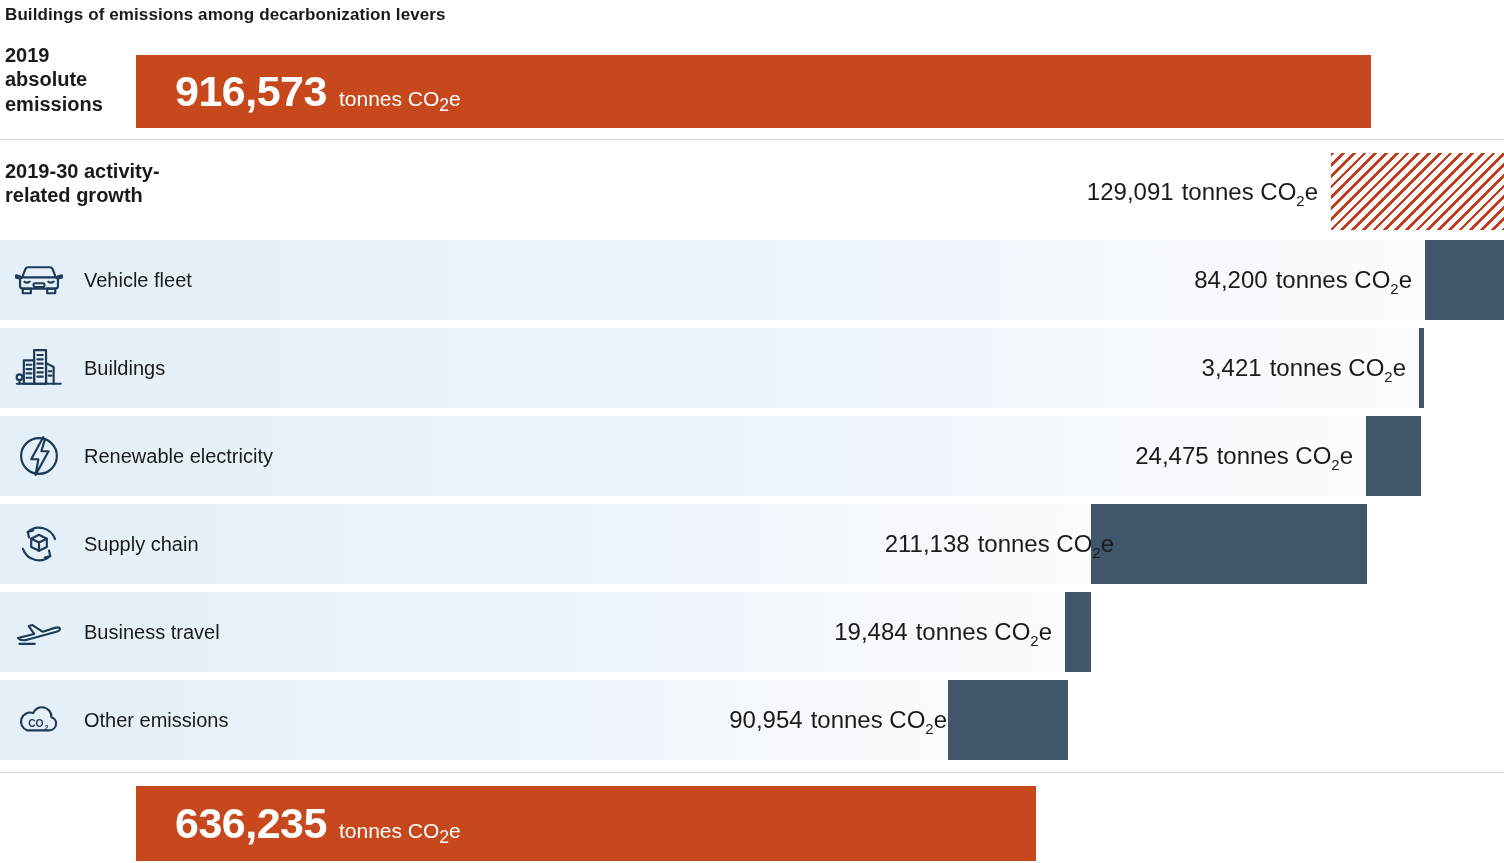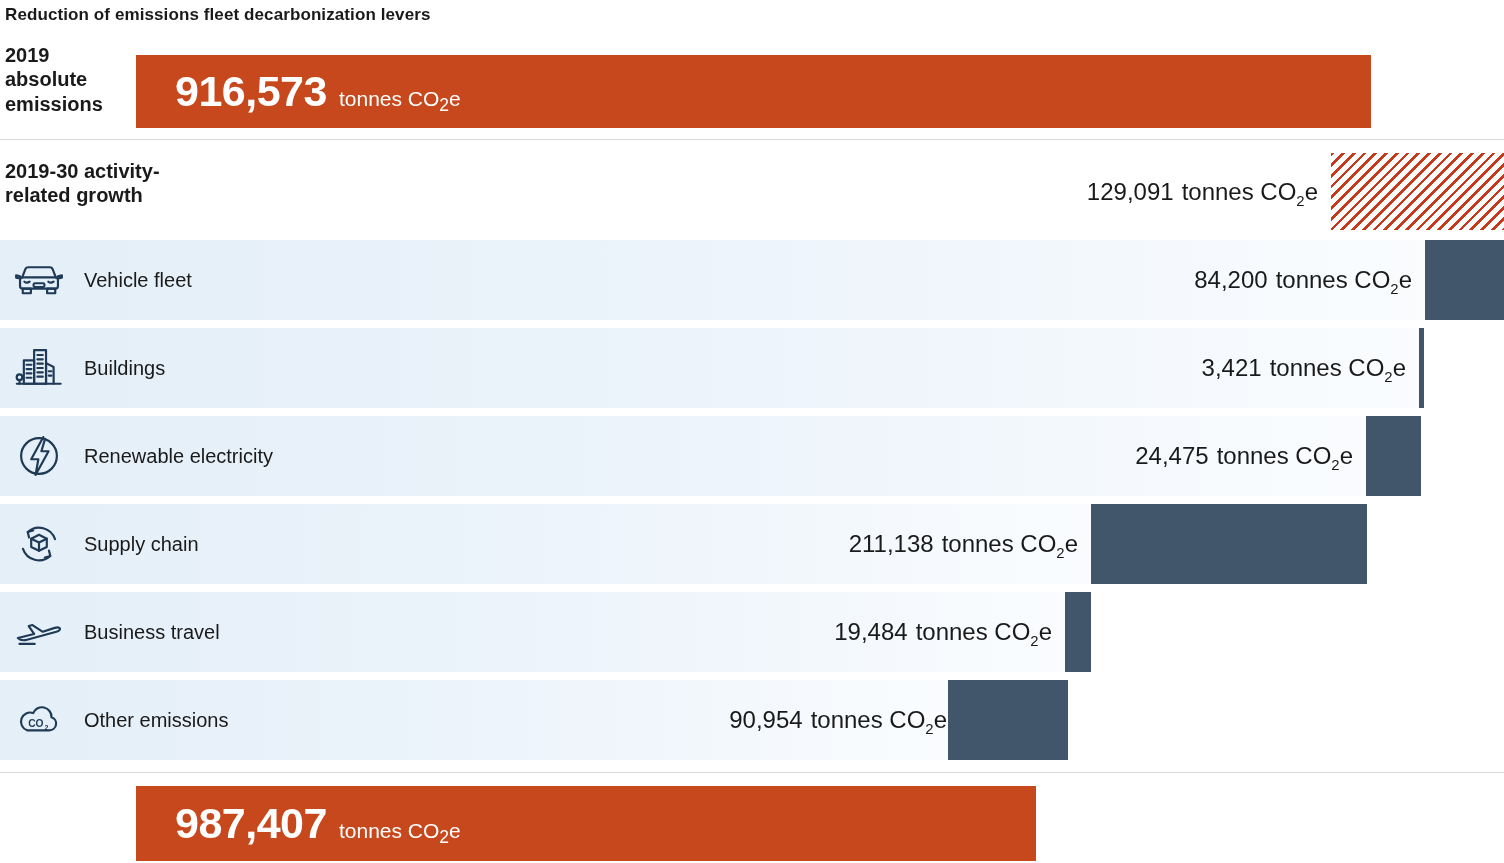--- a/index.html
+++ b/index.html
@@ -23,21 +23,21 @@
   .lever-label{position:absolute;left:84px;top:0;height:80px;line-height:80px;font-size:20px;white-space:nowrap;}
   .lever-value{position:absolute;left:0;top:0;height:80px;line-height:80px;text-align:right;font-size:24px;white-space:nowrap;}
   .g{stroke:#1E3A56;stroke-width:2;fill:none;stroke-linecap:round;stroke-linejoin:round;}
   .gtxt{fill:#1E3A56;stroke:none;font-family:"Liberation Sans",sans-serif;font-weight:bold;}
 </style>
 </head>
 <body>
 
 <div class="canvas">
 
-  <div class="title">Reduction of emissions fleet decarbonization levers</div>
+  <div class="title">Buildings of emissions among decarbonization levers</div>
 
   <div class="sec-label" style="top:43px;width:118px;">2019 absolute emissions</div>
   <div class="big-bar" style="left:136px;top:55px;width:1196px;height:73px;line-height:73px;">
     <span class="big-num">916,573</span><span class="big-unit"><span>tonnes CO</span><sub>2</sub><span>e</span></span>
   </div>
 
   <div class="divider" style="top:139px;"></div>
 
   <div class="sec-label" style="top:159px;width:170px;">2019-30 activity-related growth</div>
   <div class="row-value" style="top:153px;height:77px;line-height:77px;width:1318px;">
@@ -119,21 +119,21 @@
         <path d="M24 15.5 l7.2 3.6 v7.6 l-7.2 3.6 l-7.2 -3.6 v-7.6 Z"></path>
         <path d="M16.8 19.1 L24 22.7 l7.2 -3.6 M24 22.7 V30.3"></path>
         <path d="M38.8 19.5 A15.6 15.6 0 0 0 13.6 12.9"></path>
         <path d="M18.6 11.6 l-5 1.3 l1.2 5"></path>
         <path d="M9.2 28.5 A15.6 15.6 0 0 0 34.4 35.1"></path>
         <path d="M29.4 36.4 l5 -1.3 l-1.2 -5"></path>
       </g>
         </svg>
     </span>
     <span class="lever-label">Supply chain</span>
-    <div class="lever-value" style="width:1078px;">
+    <div class="lever-value" style="width:1078px;padding-left:36px;">
       <span>211,138</span><span class="vu">tonnes CO</span><sub>2</sub><span>e</span>
     </div>
   </div>
 
   <div class="lever-row" style="top:592px;">
     <div class="row-bg" style="width:1065px;"></div>
     <div class="bar-dark" style="left:1065px;width:26px;"></div>
     <span class="icon">
       <svg viewBox="0 0 48 48">
           <g class="g">
@@ -162,16 +162,16 @@
     </span>
     <span class="lever-label">Other emissions</span>
     <div class="lever-value" style="width:935px;padding-left:12px;">
       <span>90,954</span><span class="vu">tonnes CO</span><sub>2</sub><span>e</span>
     </div>
   </div>
 
   <div class="divider" style="top:772px;"></div>
 
   <div class="big-bar" style="left:136px;top:786px;width:861px;height:75px;line-height:75px;">
-    <span class="big-num">987,407</span><span class="big-unit"><span>tonnes CO</span><sub>2</sub><span>e</span></span>
+    <span class="big-num">636,235</span><span class="big-unit"><span>tonnes CO</span><sub>2</sub><span>e</span></span>
   </div>
 
 </div>
 
 </body></html>

